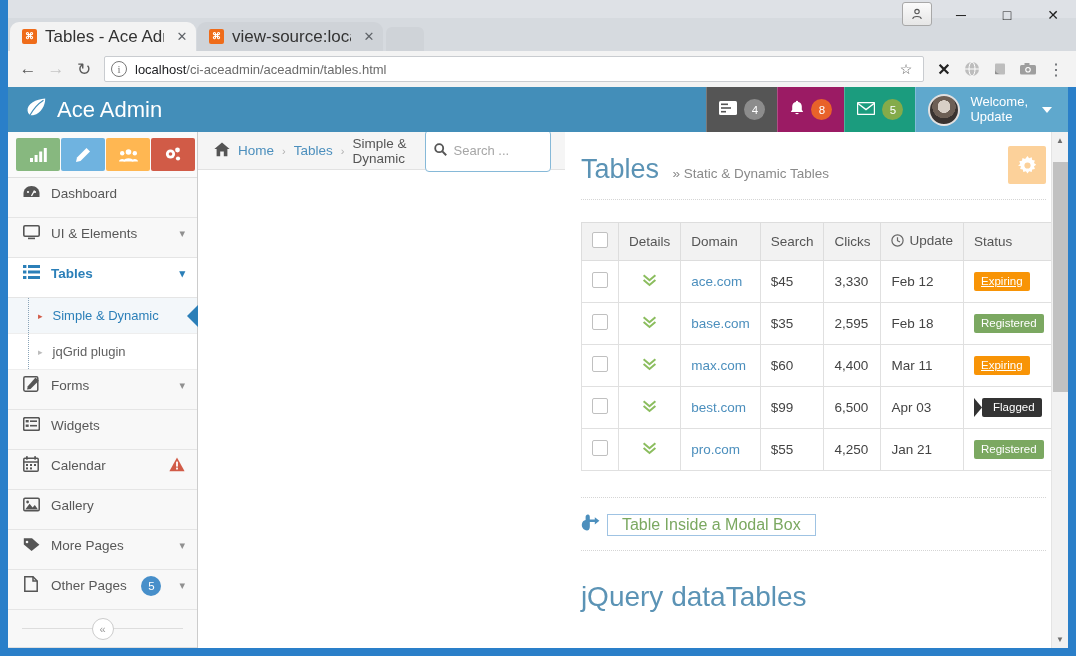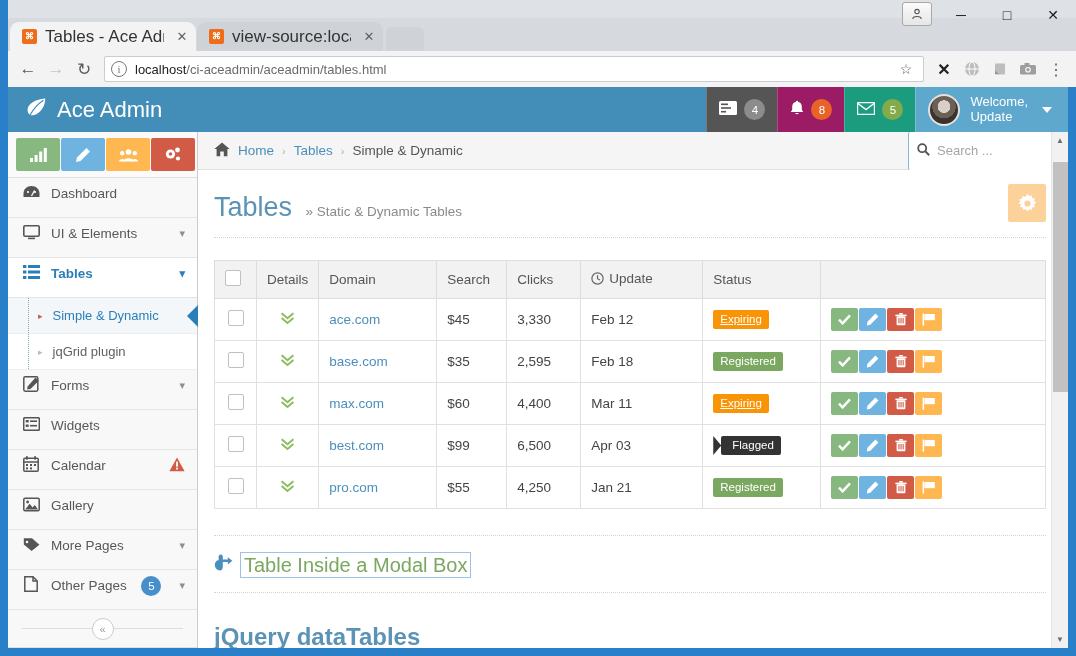--- a/index.html
+++ b/index.html
@@ -245,21 +245,21 @@
   #collapser .line { position: absolute; left: 14px; right: 14px; height: 1px; background: #ddd; }
   #collapser .circ {
     width: 22px; height: 22px; border-radius: 50%;
     border: 1px solid #ccc; background: #fff; color: #9a9a9a;
     display: flex; align-items: center; justify-content: center;
     font-size: 11px; z-index: 2;
   }
   #sidebar-fill { flex: 1 1 auto; background: #f2f2f2; }
 
   
-  #content { flex: 1 1 auto; display: flex; flex-direction: column; min-width: 0; background: #fff; justify-content: center; }
+  #content { flex: 1 1 auto; display: flex; flex-direction: row; min-width: 0; background: #fff; justify-content: center; }
   #breadcrumbbar {
     height: 38px; background: #f5f5f5; border-bottom: 1px solid #e2e2e2;
     display: flex; align-items: center; padding: 0 14px 0 16px;
     flex: 0 0 38px;
   }
   #bc { display: flex; align-items: center; gap: 8px; font-size: 13.5px; }
   #bc .home-ico { color: #555; font-size: 15px; }
   #bc a { color: #4c8fbd; text-decoration: none; }
   #bc .sep { color: #b0b0b0; font-size: 11px; }
   #bc .cur { color: #555; }
@@ -340,26 +340,26 @@
   }
   .act.g { background: #87b87f; }
   .act.b { background: #6fb3e0; }
   .act.r { background: #d15b47; }
   .act.o { background: #ffb752; }
 
   #spacer-rule { border-top: 1px dotted #d5d5d5; margin: 26px 0 0 0; }
   #modalrow { padding: 16px 0 14px 0; display: flex; align-items: center; gap: 7px; }
   #modal-hand { color: #4c8fbd; font-size: 17px; }
   #modal-link {
-    color: #7ba861; font-size: 20px; text-decoration: none;
-    border: 1px solid #9fc3e3; padding: 1px 3px; line-height: 1.1;
+    color: #7ba861; font-size: 16px; text-decoration: none;
+    border: 1px solid #9fc3e3; padding: 1px 14px; line-height: 1.1;
     background: #fff;
   }
   #rule2 { border-top: 1px dotted #d5d5d5; }
-  #jqhead { font-size: 24px; color: #5b93b5; font-weight: 700; padding-top: 30px; }
+  #jqhead { font-size: 28px; color: #5b93b5; font-weight: 400; padding-top: 30px; }
 
   
   #pagescroll {
     position: absolute; right: 0; top: 45px; bottom: 0; width: 17px;
     background: #f1f1f1; border-left: 1px solid #e4e4e4;
     display: flex; flex-direction: column; align-items: center;
   }
   #pagescroll .arrow {
     width: 17px; height: 17px; display: flex; align-items: center;
     justify-content: center; color: #6e6e6e; font-size: 8px;

